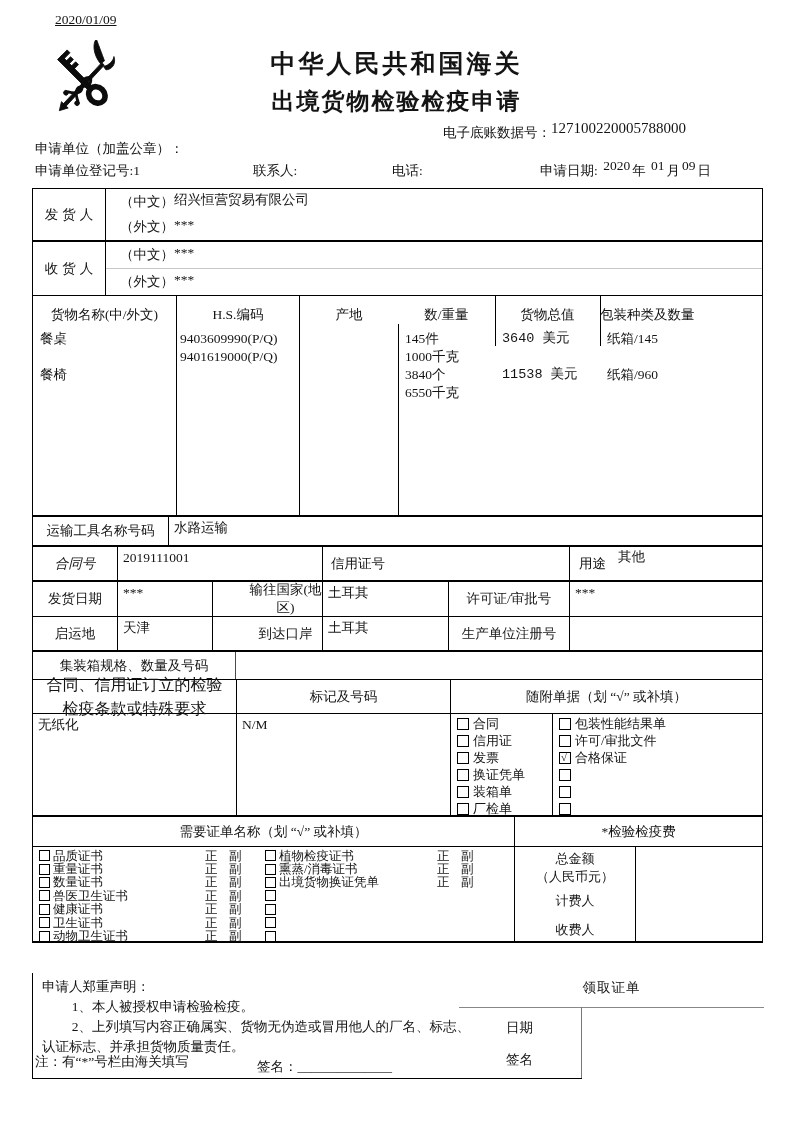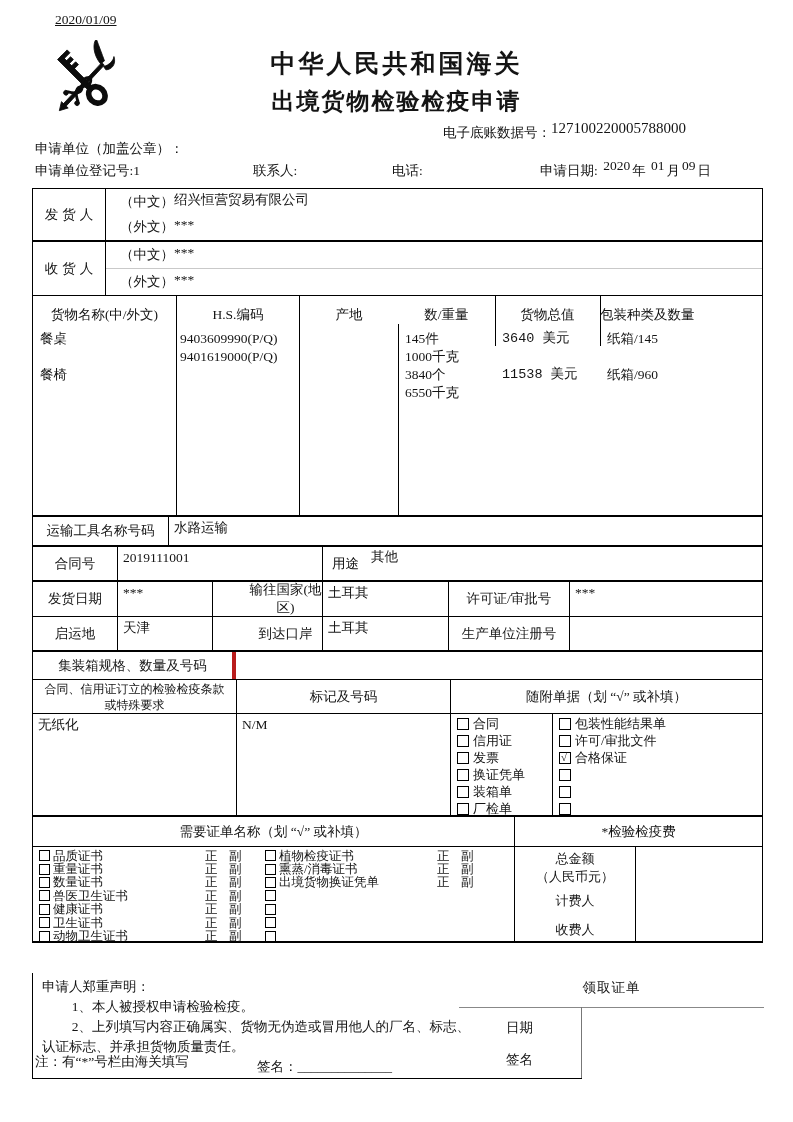--- a/index.html
+++ b/index.html
@@ -61,26 +61,26 @@
   .t5 { left: 462px; top: 0; height: 50px; }
   .t6 { left: 567px; top: 0; height: 50px; }
   
   .rowD { height: 30px; }
   .td1 { width: 135px; }
   .td2 { width: 154px; }
   .tdrest { flex: 1; position: relative; }
   .cmid { position: absolute; top: 50%; transform: translateY(-50%); white-space: nowrap; }
   .ctop { position: absolute; top: 1px; white-space: nowrap; }
   .rowE, .rowF, .rowG { height: 35px; }
-  .te1 { width: 84px; } .te2 { width: 205px; } .te3 { width: 247px; display:flex; align-items:center; padding-left: 8px; } .te4 { flex: 1; position: relative; }
+  .te1 { width: 84px; font-style: italic; } .te2 { width: 205px; } .te3 { width: 247px; display:flex; align-items:center; padding-left: 8px; } .te4 { flex: 1; position: relative; }
   .tf1 { width: 84px; } .tf2 { width: 95px; } .tf3 { width: 110px; padding-left: 36px; } .tf4 { width: 126px; } .tf5 { width: 121px; } .tf6 { flex: 1; }
   .rowH { height: 28px; }
-  .th1 { width: 203px; border-right: 4px solid #b91c1c; font-family: Liberation Serif, serif; }
+  .th1 { width: 203px; border-right: 1px solid #b91c1c; font-family: Liberation Serif, serif; }
   .rowI { height: 34px; }
-  .ti1 { width: 203px; font-size: 12px; line-height: 16px; padding: 0 10px; }
+  .ti1 { width: 203px; font-size: 16px; line-height: 24px; padding: 0 10px; }
   .ti2 { width: 214px; } .ti3 { flex: 1; }
   .rowJ { height: 103px; }
   .tj1 { width: 203px; } .tj2 { width: 214px; } .tj3 { flex: 1; display: flex; padding: 0; }
   .docsA { width: 101px; padding: 2px 0 0 6px; }
   .docsB { flex: 1; border-left: 1px solid #000; padding: 2px 0 0 6px; }
   .ditem { height: 17px; line-height: 15px; font-size: 13px; white-space: nowrap; }
   
   .cb { display: inline-block; width: 12px; height: 12px; border: 1px solid #000; margin-right: 4px; vertical-align: -2px; position: relative; background: #fff; }
   .mk { position: absolute; left: 1px; top: -2px; font-size: 11px; line-height: 12px; }
   
@@ -253,20 +253,24 @@
     </div>
 
     <div class="row thick rowD">
       <div class="lbl td1">运输工具名称号码</div>
       <div class="val bl td2">水路运输</div>
     </div>
 
     <div class="row thick rowE">
       <div class="lbl te1">合同号</div>
       <div class="val bl te2">2019111001</div>
+      <div class="bl te3">
+          <span>信用证号</span>
+          <span class="pv"></span>
+        </div>
       <div class="bl te4">
         <span class="cmid" style="left:9px">用途</span>
         <span class="ctop" style="left:48px">其他</span>
       </div>
     </div>
 
     <div class="row rowF">
       <div class="lbl tf1">发货日期</div>
       <div class="val bl tf2">***</div>
       <div class="lbl bl tf3">输往国家(地区)</div>

